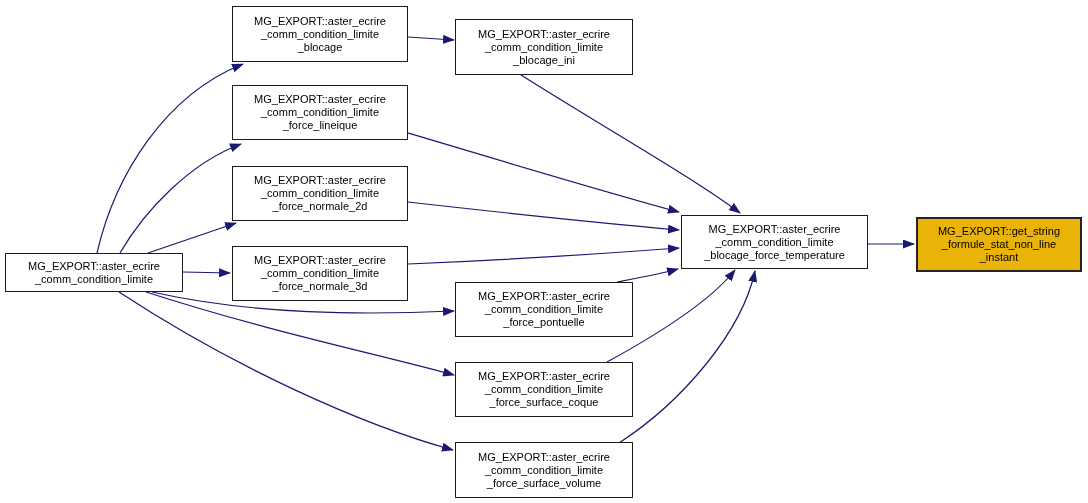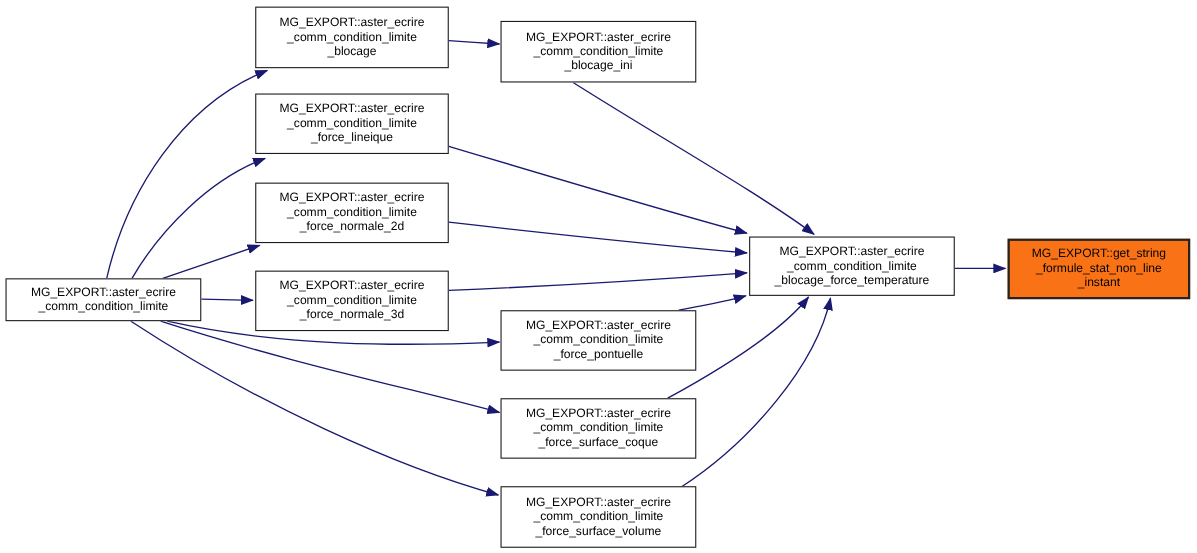--- a/index.html
+++ b/index.html
@@ -22,21 +22,21 @@
     text-align:center;
     display:flex;
     flex-direction:column;
     justify-content:center;
     align-items:center;
     padding:2px 3px;
     cursor:pointer;
   }
   .node .nl{display:block;white-space:nowrap;}
   .node.highlight{
-    background:#f97316;
+    background:#eab308;
     border:2px solid #242424;
     cursor:default;
   }
   .n-a{left:5px;  top:253px;width:178px;height:39px;}
   .n-b{left:232px;top:6px;  width:176px;height:56px;}
   .n-c{left:232px;top:85px; width:176px;height:55px;}
   .n-d{left:232px;top:166px;width:176px;height:55px;}
   .n-e{left:232px;top:246px;width:176px;height:55px;}
   .n-f{left:455px;top:19px; width:178px;height:56px;}
   .n-g{left:455px;top:282px;width:178px;height:55px;}

